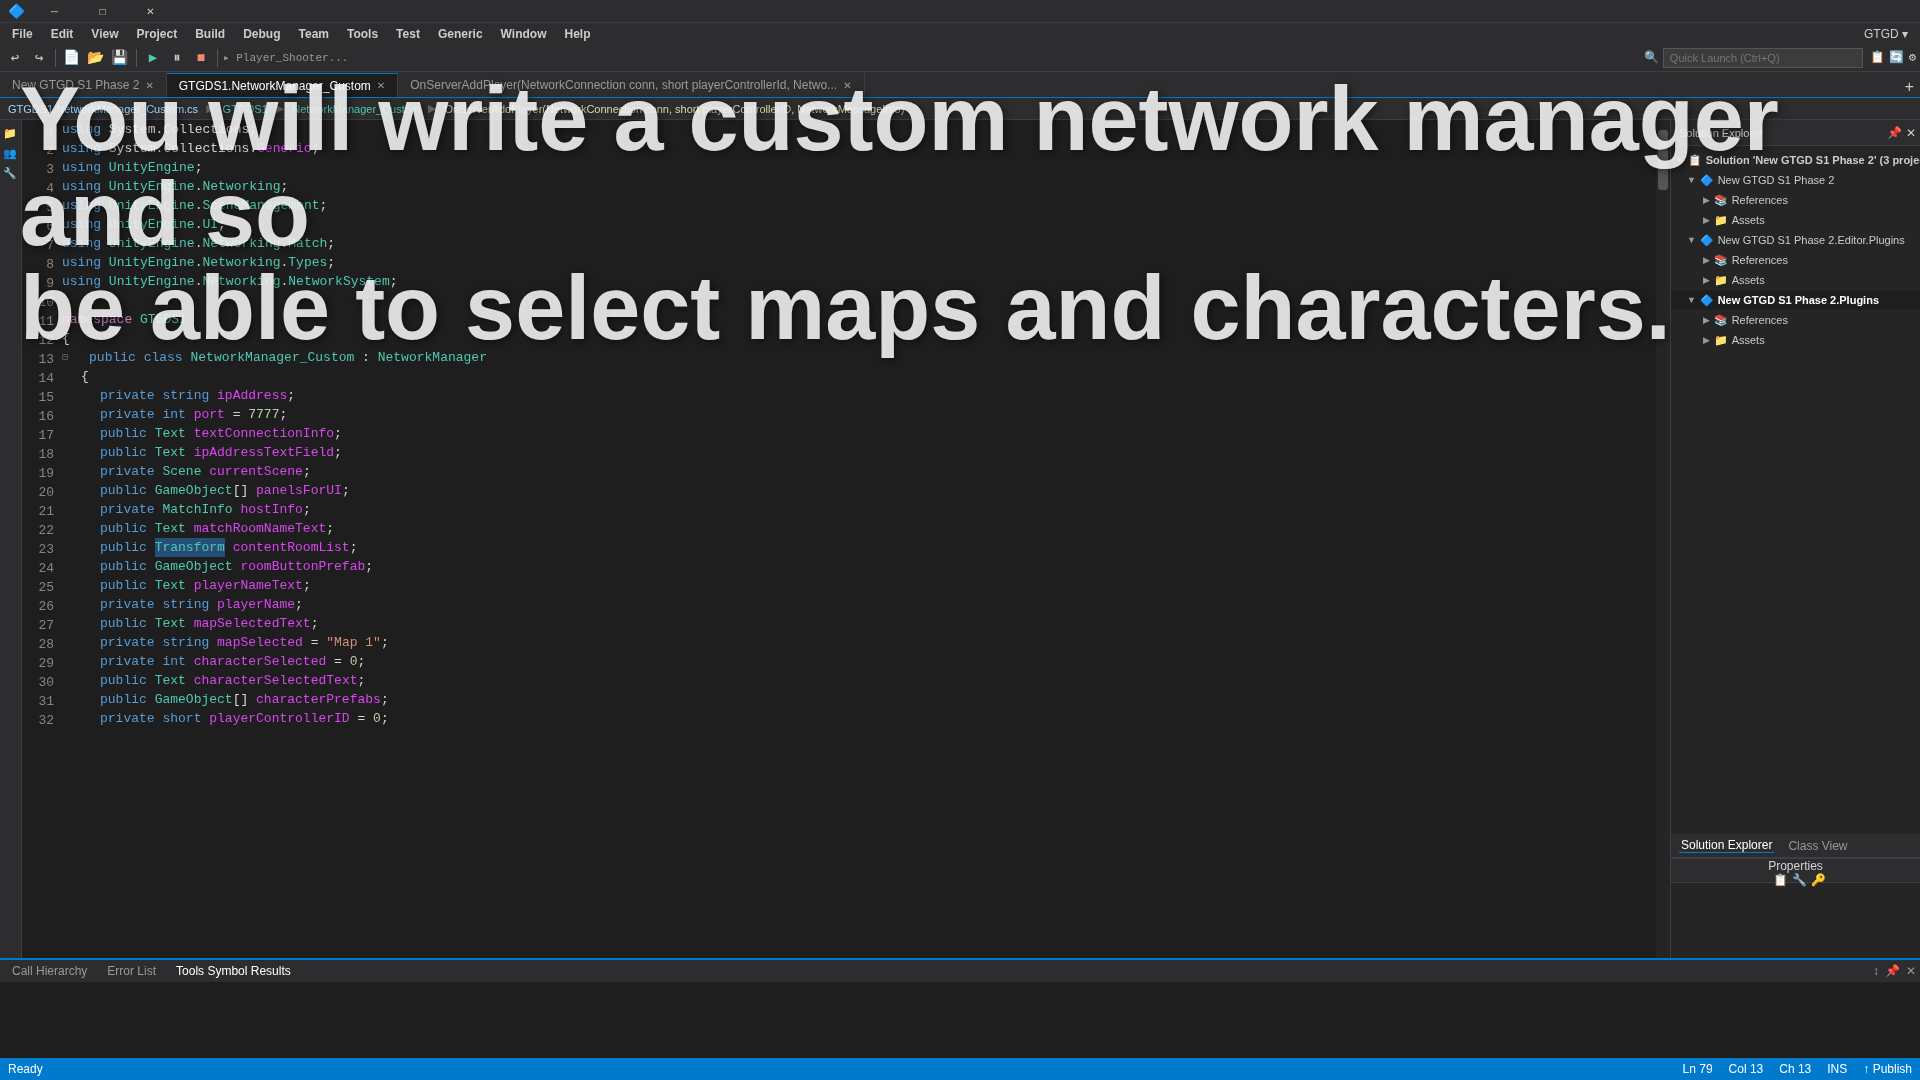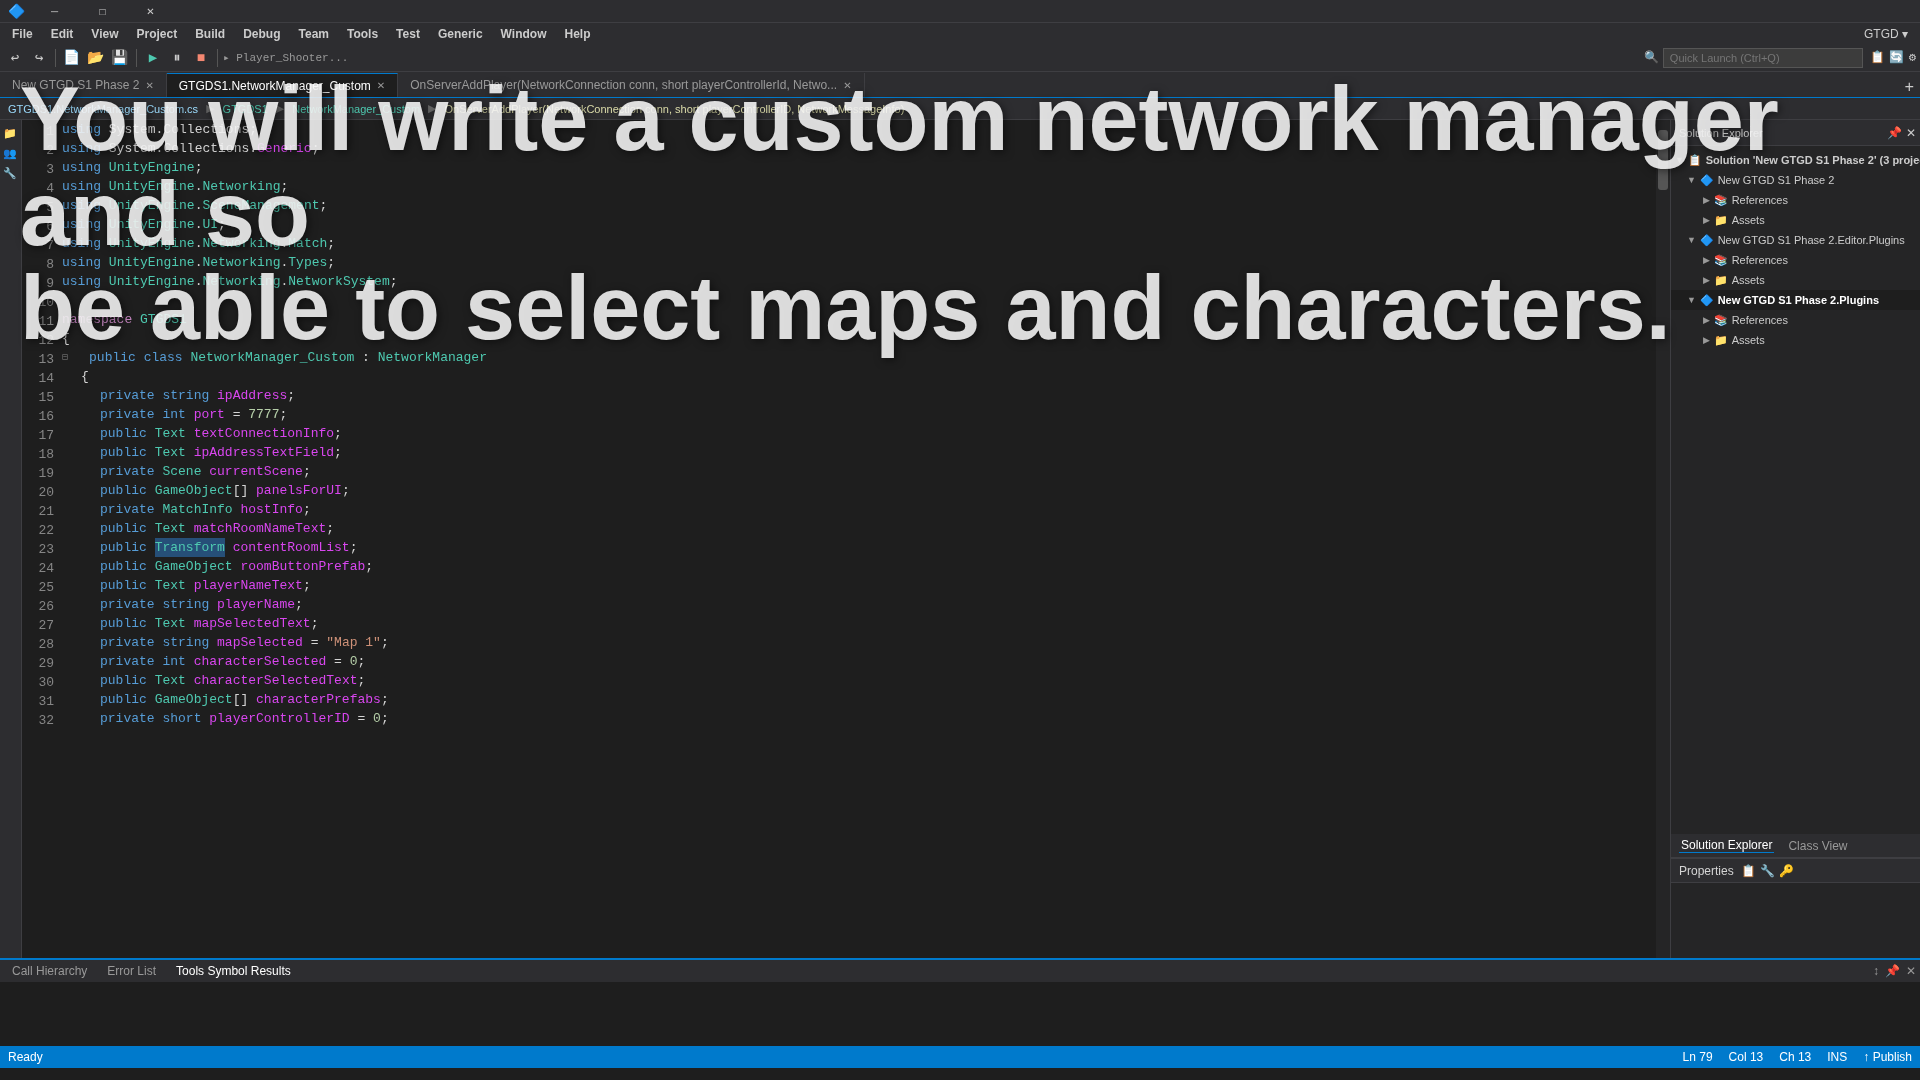--- a/index.html
+++ b/index.html
@@ -219,20 +219,21 @@
     }
     .prop-header {
       height: 24px;
       background: #2d2d30;
       display: flex;
       align-items: center;
       padding: 0 8px;
       font-size: 12px;
       font-family: 'Segoe UI', sans-serif;
       border-bottom: 1px solid #3e3e42;
+      flex-direction: column;
     }
     .prop-icons { display: flex; gap: 4px; margin-left: 8px; }
     .prop-icon-btn { font-size: 12px; cursor: pointer; color: #ccc; }
 
     
     #editor-scrollbar {
       position: absolute;
       right: 0; top: 0;
       width: 14px;
       height: 100%;
@@ -243,21 +244,21 @@
       top: 10px;
       width: 10px;
       left: 2px;
       height: 60px;
       background: #555;
       border-radius: 3px;
     }
 
     
     #bottom-panel {
-      height: 88px;
+      height: 100px;
       background: #1e1e1e;
       border-top: 2px solid #007acc;
     }
     #bottom-tabs {
       height: 22px;
       background: #2d2d30;
       display: flex;
       align-items: center;
       padding: 0 4px;
       gap: 4px;

